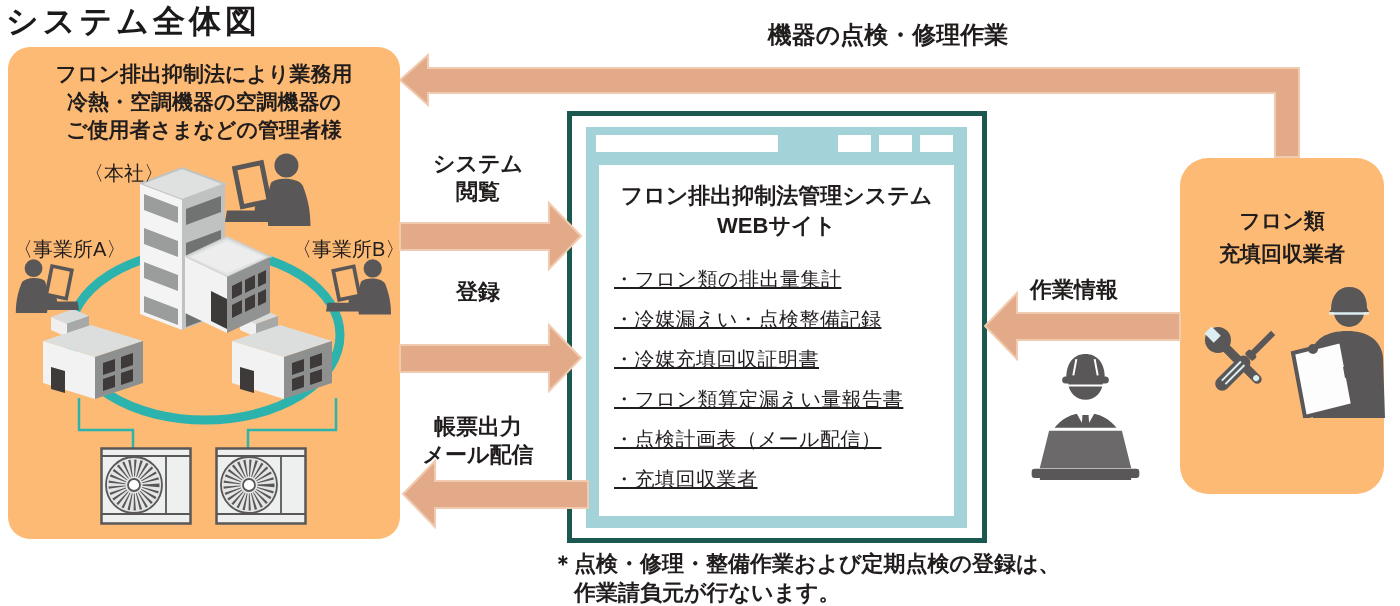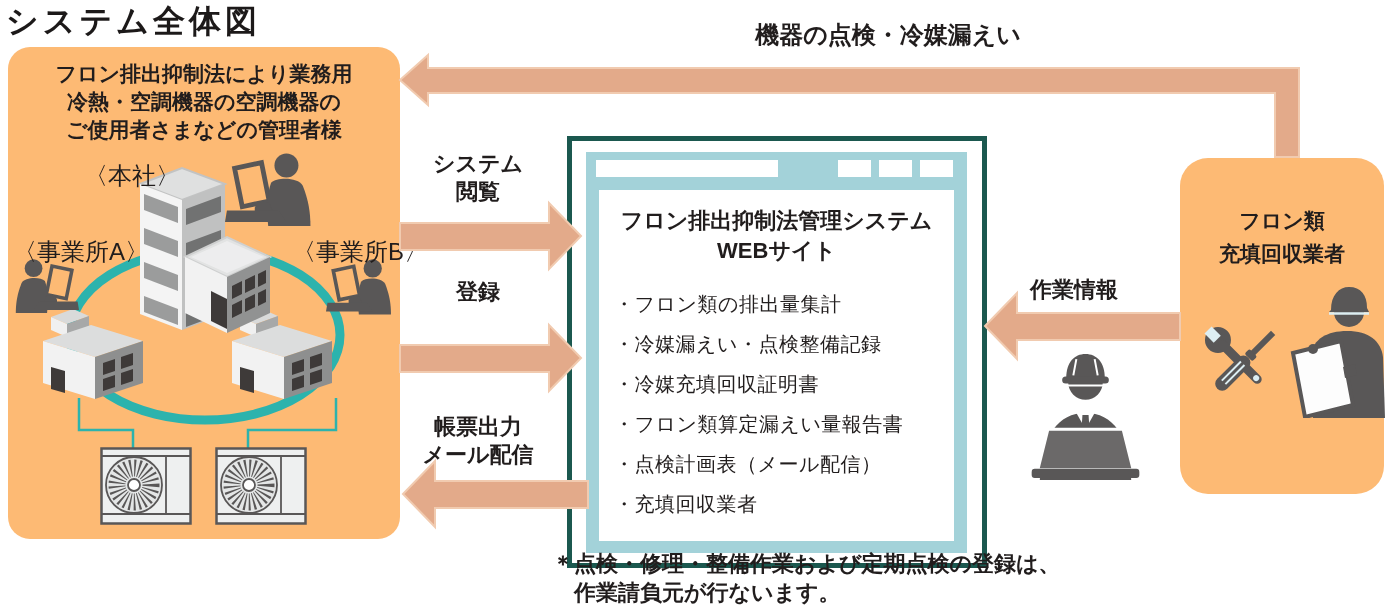--- a/index.html
+++ b/index.html
@@ -8,37 +8,37 @@
   .abs{position:absolute;}
   .page-title{left:6px;top:0px;font-size:32px;font-weight:bold;letter-spacing:4px;color:#1c1919;}
 
   
   .panel{background:#fdba74;border-radius:22px;}
   .left-panel{left:8px;top:47px;width:392px;height:492px;}
   .right-panel{left:1180px;top:158px;width:204px;height:336px;border-radius:28px;}
 
   .lp-heading{position:absolute;left:0;top:13px;width:100%;text-align:center;
               font-size:21px;font-weight:bold;line-height:28px;color:#211d1d;}
-  .site-label{position:absolute;font-size:24px;color:#211d1d;white-space:nowrap;}
+  .site-label{position:absolute;font-size:20px;color:#211d1d;white-space:nowrap;}
   .rp-heading{position:absolute;left:0;top:46px;width:100%;text-align:center;
               font-size:21px;font-weight:bold;line-height:33px;}
 
   
   .flow-label{position:absolute;text-align:center;font-weight:bold;font-size:22px;line-height:28px;white-space:nowrap;}
   .top-flow-label{left:738px;top:21px;width:300px;font-size:24px;}
 
   
   .browser{position:absolute;left:567px;top:111px;width:420px;height:432px;
-           border:5px solid #1b584f;background:#ffffff;box-sizing:border-box;margin-top:25px;}
+           border:5px solid #1b584f;background:#ffffff;box-sizing:border-box;}
   .bw-frame{position:absolute;left:14px;top:11px;width:381px;height:401px;background:#a3d2d9;}
   .bw-addr{position:absolute;left:10px;top:8px;width:182px;height:17px;background:#ffffff;}
   .bw-sq{position:absolute;top:8px;width:33px;height:17px;background:#ffffff;}
   .bw-content{position:absolute;left:13px;top:38px;width:355px;height:351px;background:#ffffff;}
   .bw-title{padding-top:16px;text-align:center;font-size:22px;font-weight:bold;line-height:30px;}
-  .bw-items{margin-top:18px;padding-left:15px;}
+  .bw-items{margin-top:18px;padding-left:15px;text-decoration:underline;}
   .bw-item{height:40px;display:flex;align-items:center;font-size:20px;font-weight:500;letter-spacing:0.5px;}
 
   
   .note{left:552px;top:549px;font-size:22px;font-weight:bold;line-height:29px;}
   .note-line2{padding-left:22px;}
   .caption{left:1240px;top:523px;width:158px;text-align:right;font-size:19px;}
 
   svg{display:block;}
 </style>
 </head>
@@ -223,21 +223,21 @@
   <svg class="abs" style="left:0;top:0;" width="1400" height="606" viewBox="0 0 1400 606" pointer-events="none">
     <g fill="#e3aa8a" stroke="#f1cbb0" stroke-width="2" stroke-linejoin="miter">
       <polygon points="400,80 428,55 428,68 1299,68 1299,157 1275,157 1275,93 428,93 428,105"></polygon>
       <polygon points="581,236 549,203 549,223 400,223 400,250 549,250 549,269"></polygon>
       <polygon points="581,358 549,325 549,345 400,345 400,372 549,372 549,391"></polygon>
       <polygon points="403,494 435,461 435,481 588,481 588,508 435,508 435,527"></polygon>
       <polygon points="985,326 1017,293 1017,313 1180,313 1180,340 1017,340 1017,359"></polygon>
     </g>
   </svg>
 
-  <div class="flow-label top-flow-label">機器の点検・冷媒漏えい</div>
+  <div class="flow-label top-flow-label">機器の点検・修理作業</div>
   <div class="flow-label" style="left:398px;top:150px;width:160px;font-family:Liberation Serif, serif;">
     <div>システム</div>
     <div>閲覧</div>
   </div>
   <div class="flow-label" style="left:398px;top:278px;width:160px;">
     <div>登録</div>
   </div>
   <div class="flow-label" style="left:398px;top:413px;width:160px;">
     <div>帳票出力</div>
     <div>メール配信</div>

